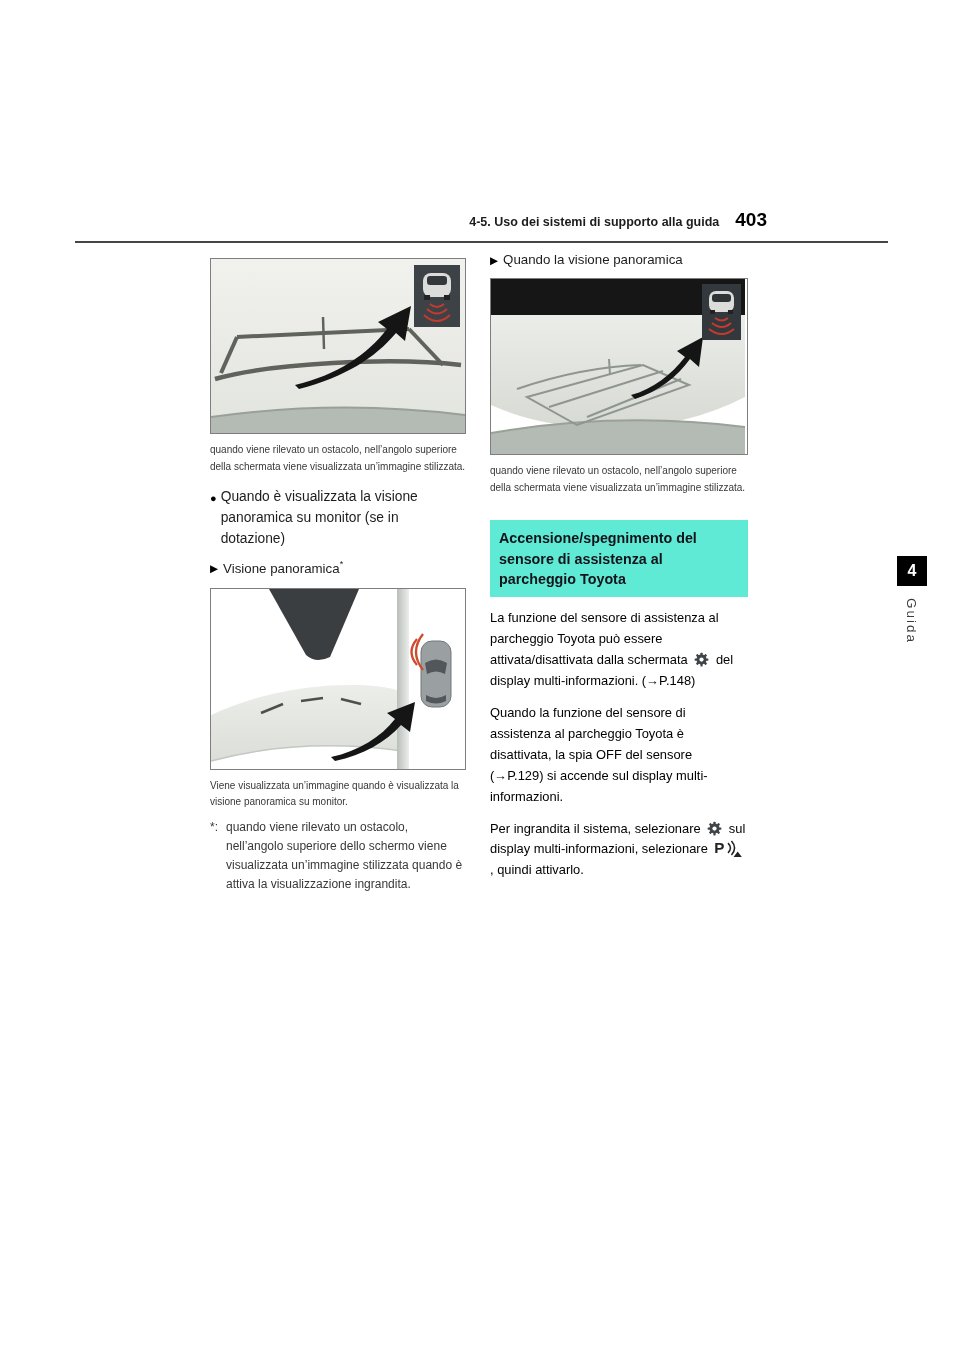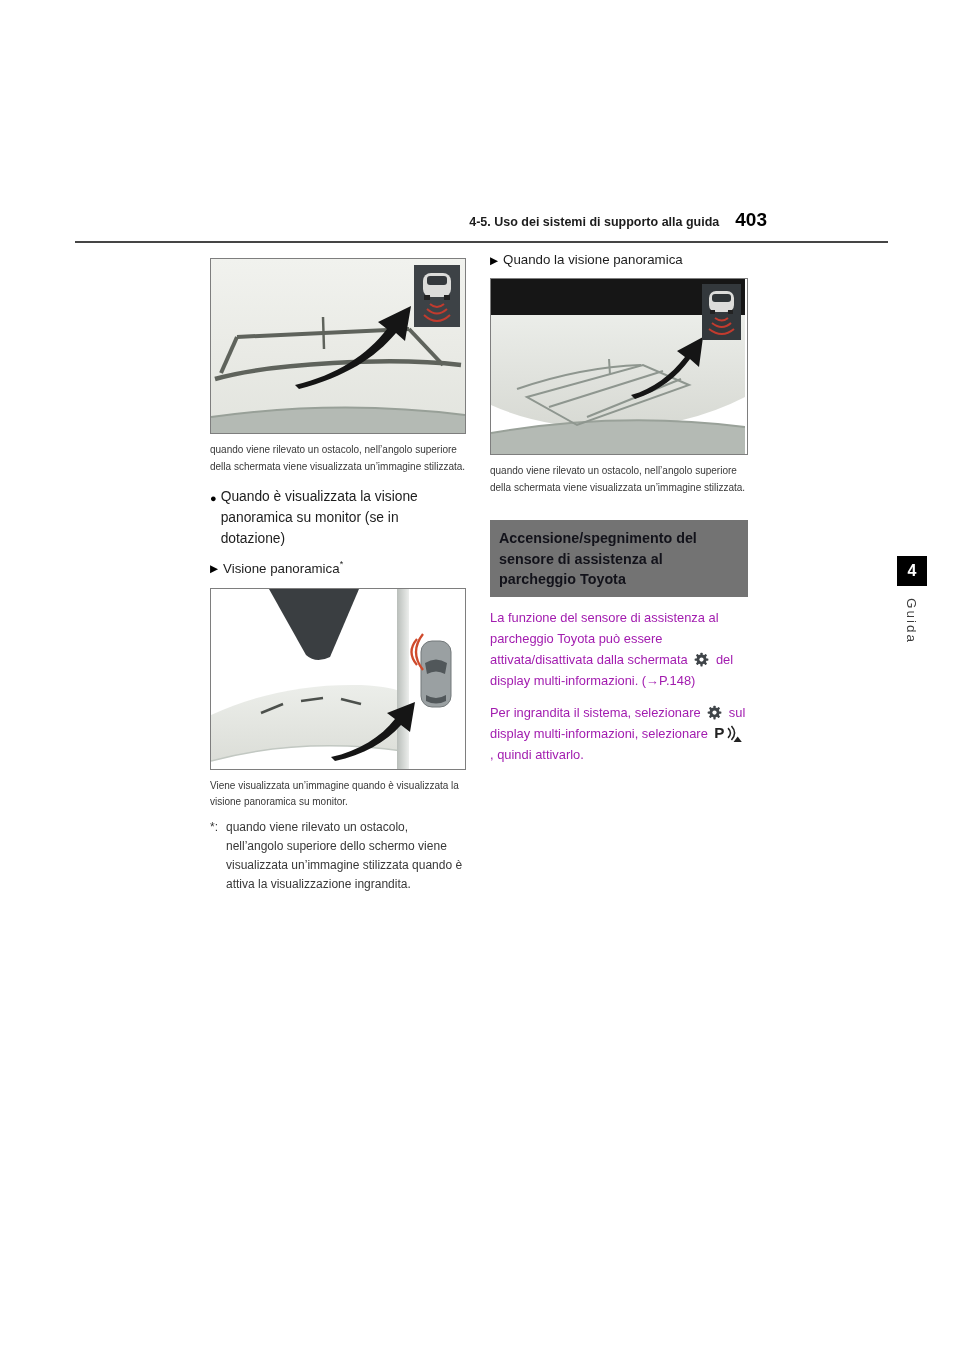--- a/index.html
+++ b/index.html
@@ -34,24 +34,24 @@
   .bullet{flex:none;font-size:11px;padding-top:3px;margin-right:4px;color:#000;}
 
   .arrow-item{display:flex;margin-top:9px;font-size:13.3px;line-height:1.45;color:#1d1d1d;}
   .arrow{flex:none;font-size:10.5px;padding-top:3px;margin-right:5px;color:#000;}
   sup{font-size:9px;vertical-align:6px;}
 
   .footnote{display:flex;margin-top:7px;font-size:12px;line-height:1.6;color:#383838;}
   .fn-marker{flex:none;width:16px;}
   .fn-text{flex:1;}
 
-  .section-heading{margin:24px 0 0;background:#737373;padding:8px 9px;
+  .section-heading{margin:24px 0 0;background:#5eead4;padding:8px 9px;
                    font-size:14.3px;line-height:1.42;color:#12121a;font-weight:bold;}
 
-  .body{margin:11px 0 0;font-size:12.9px;line-height:1.62;color:#a21caf;}
+  .body{margin:11px 0 0;font-size:12.9px;line-height:1.62;color:#000000;}
   .inline-icon{display:inline-block;vertical-align:-3px;margin:0 3px;line-height:0;}
   .inline-icon.p-icon{vertical-align:-4px;}
 
   .watermark{position:absolute;top:1307px;right:66px;font-size:18px;color:#bdbdbd;letter-spacing:0.5px;}
 </style>
 </head>
 <body>
 
 <div class="page">
 
@@ -198,20 +198,21 @@
               <rect x="10.2" y="1" width="3.6" height="22" rx="1" transform="rotate(45 12 12)"></rect>
               <rect x="10.2" y="1" width="3.6" height="22" rx="1" transform="rotate(90 12 12)"></rect>
               <rect x="10.2" y="1" width="3.6" height="22" rx="1" transform="rotate(135 12 12)"></rect>
               <circle cx="12" cy="12" r="8"></circle>
             </g>
             <circle cx="12" cy="12" r="3.4" fill="#fff"></circle>
           </svg></span>
       <span>del display multi-informazioni. (→P.148)</span>
     </p>
 
+    <p class="body">Quando la funzione del sensore di assistenza al parcheggio Toyota è disattivata, la spia OFF del sensore (→P.129) si accende sul display multi-informazioni.</p>
 
     <p class="body">
       <span>Per ingrandita il sistema, selezionare</span>
       <span class="inline-icon"><svg width="15" height="15" viewBox="0 0 24 24">
             <g fill="#3f4448">
               <rect x="10.2" y="1" width="3.6" height="22" rx="1"></rect>
               <rect x="10.2" y="1" width="3.6" height="22" rx="1" transform="rotate(45 12 12)"></rect>
               <rect x="10.2" y="1" width="3.6" height="22" rx="1" transform="rotate(90 12 12)"></rect>
               <rect x="10.2" y="1" width="3.6" height="22" rx="1" transform="rotate(135 12 12)"></rect>
               <circle cx="12" cy="12" r="8"></circle>

